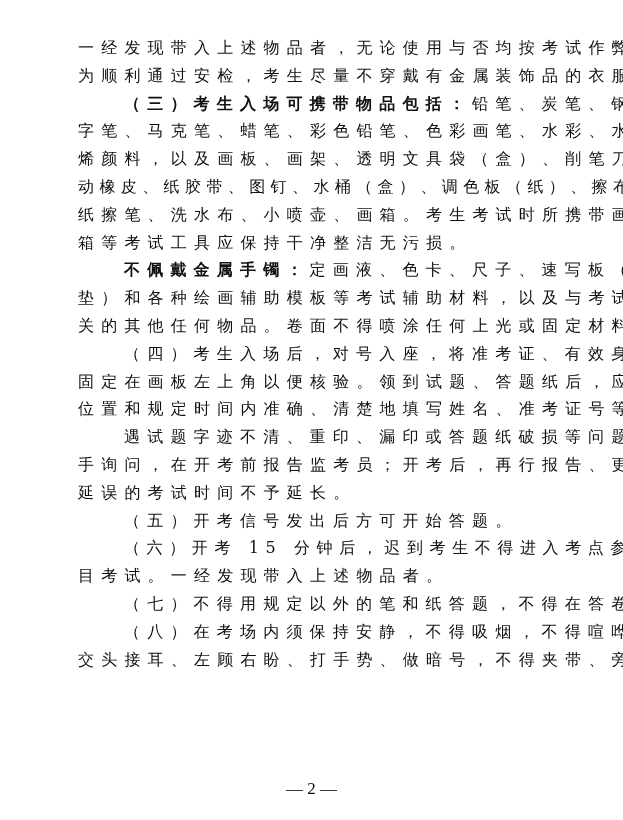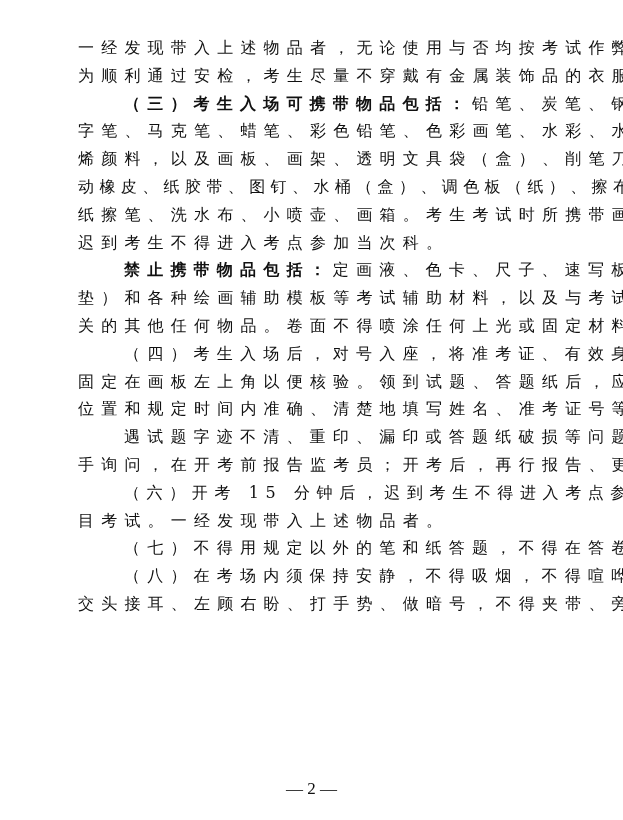--- a/index.html
+++ b/index.html
@@ -36,29 +36,31 @@
 <body>
 
 <div class="page">
   <span class="line">一经发现带入上述物品者，无论使用与否均按考试作弊处理。</span>
   <span class="line">为顺利通过安检，考生尽量不穿戴有金属装饰品的衣服、鞋帽</span>
   <span class="line indent"><span class="bold">（三）考生入场可携带物品包括：</span><span>铅笔、炭笔、钢笔、签</span></span>
   <span class="line">字笔、马克笔、蜡笔、彩色铅笔、色彩画笔、水彩、水粉、丙</span>
   <span class="line">烯颜料，以及画板、画架、透明文具袋（盒）、削笔刀、非电</span>
   <span class="line" style="letter-spacing:5.4px">动橡皮、纸胶带、图钉、水桶（盒）、调色板（纸）、擦布（纸）、</span>
   <span class="line">纸擦笔、洗水布、小喷壶、画箱。考生考试时所携带画板、画</span>
-  <span class="line">迟到考生不得进入考点参加当次科。</span>
-  <span class="line indent"><span class="bold">禁止携带物品包括：</span><span>定画液、色卡、尺子、速写板（速写</span></span>
+  <span class="line">箱等考试工具应保持干净整洁无污损。</span>
+  <span class="line indent"><span class="bold">不佩戴金属手镯：</span><span>定画液、色卡、尺子、速写板（速写</span></span>
   <span class="line">垫）和各种绘画辅助模板等考试辅助材料，以及与考试内容相</span>
   <span class="line">关的其他任何物品。卷面不得喷涂任何上光或固定材料。</span>
   <span class="line indent">（四）考生入场后，对号入座，将准考证、有效身份证件</span>
   <span class="line">固定在画板左上角以便核验。领到试题、答题纸后，应在指定</span>
   <span class="line">位置和规定时间内准确、清楚地填写姓名、准考证号等。</span>
   <span class="line indent">遇试题字迹不清、重印、漏印或答题纸破损等问题，应举</span>
   <span class="line">手询问，在开考前报告监考员；开考后，再行报告、更换的，</span>
+  <span class="line">延误的考试时间不予延长。</span>
+  <span class="line indent">（五）开考信号发出后方可开始答题。</span>
   <span class="line indent" style="letter-spacing:6.6px">（六）开考 15 分钟后，迟到考生不得进入考点参加当次科</span>
   <span class="line">目考试。一经发现带入上述物品者。</span>
   <span class="line indent">（七）不得用规定以外的笔和纸答题，不得在答卷上做任</span>
   <span class="line indent">（八）在考场内须保持安静，不得吸烟，不得喧哗，不得</span>
   <span class="line">交头接耳、左顾右盼、打手势、做暗号，不得夹带、旁窥、抄</span>
 </div>
 
 <div class="page-number">— 2 —</div>
 
 </body></html>

